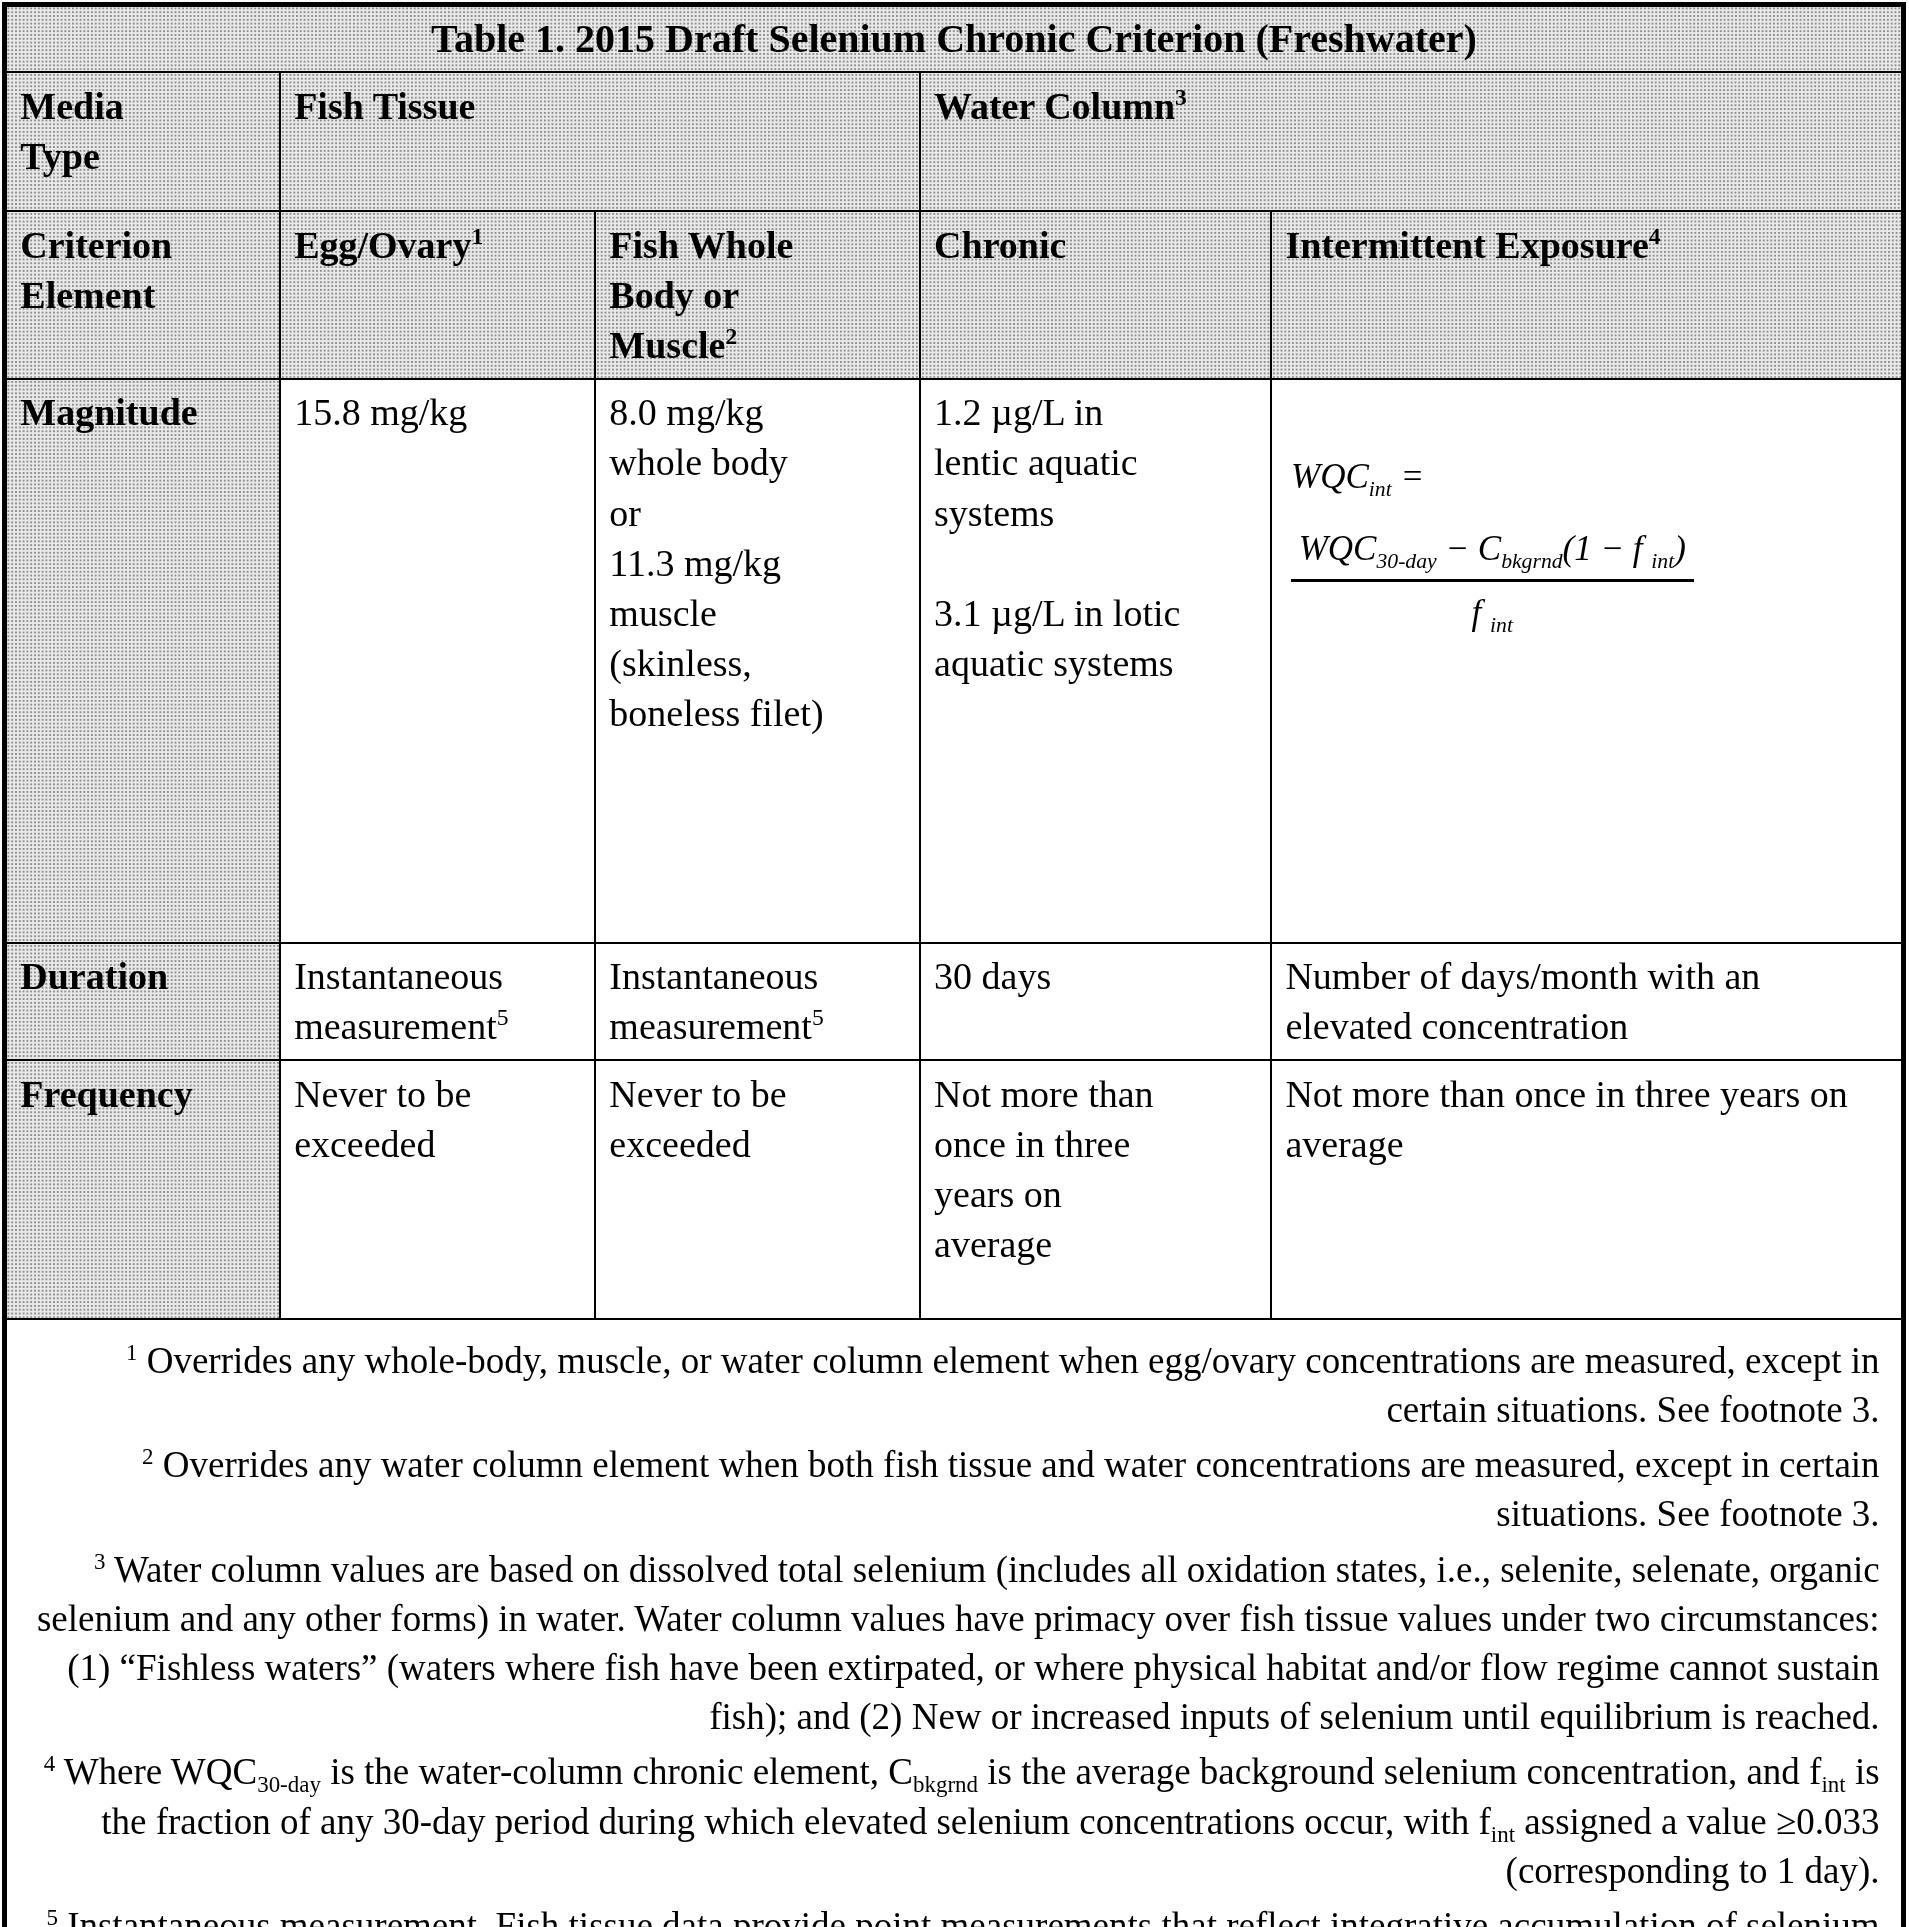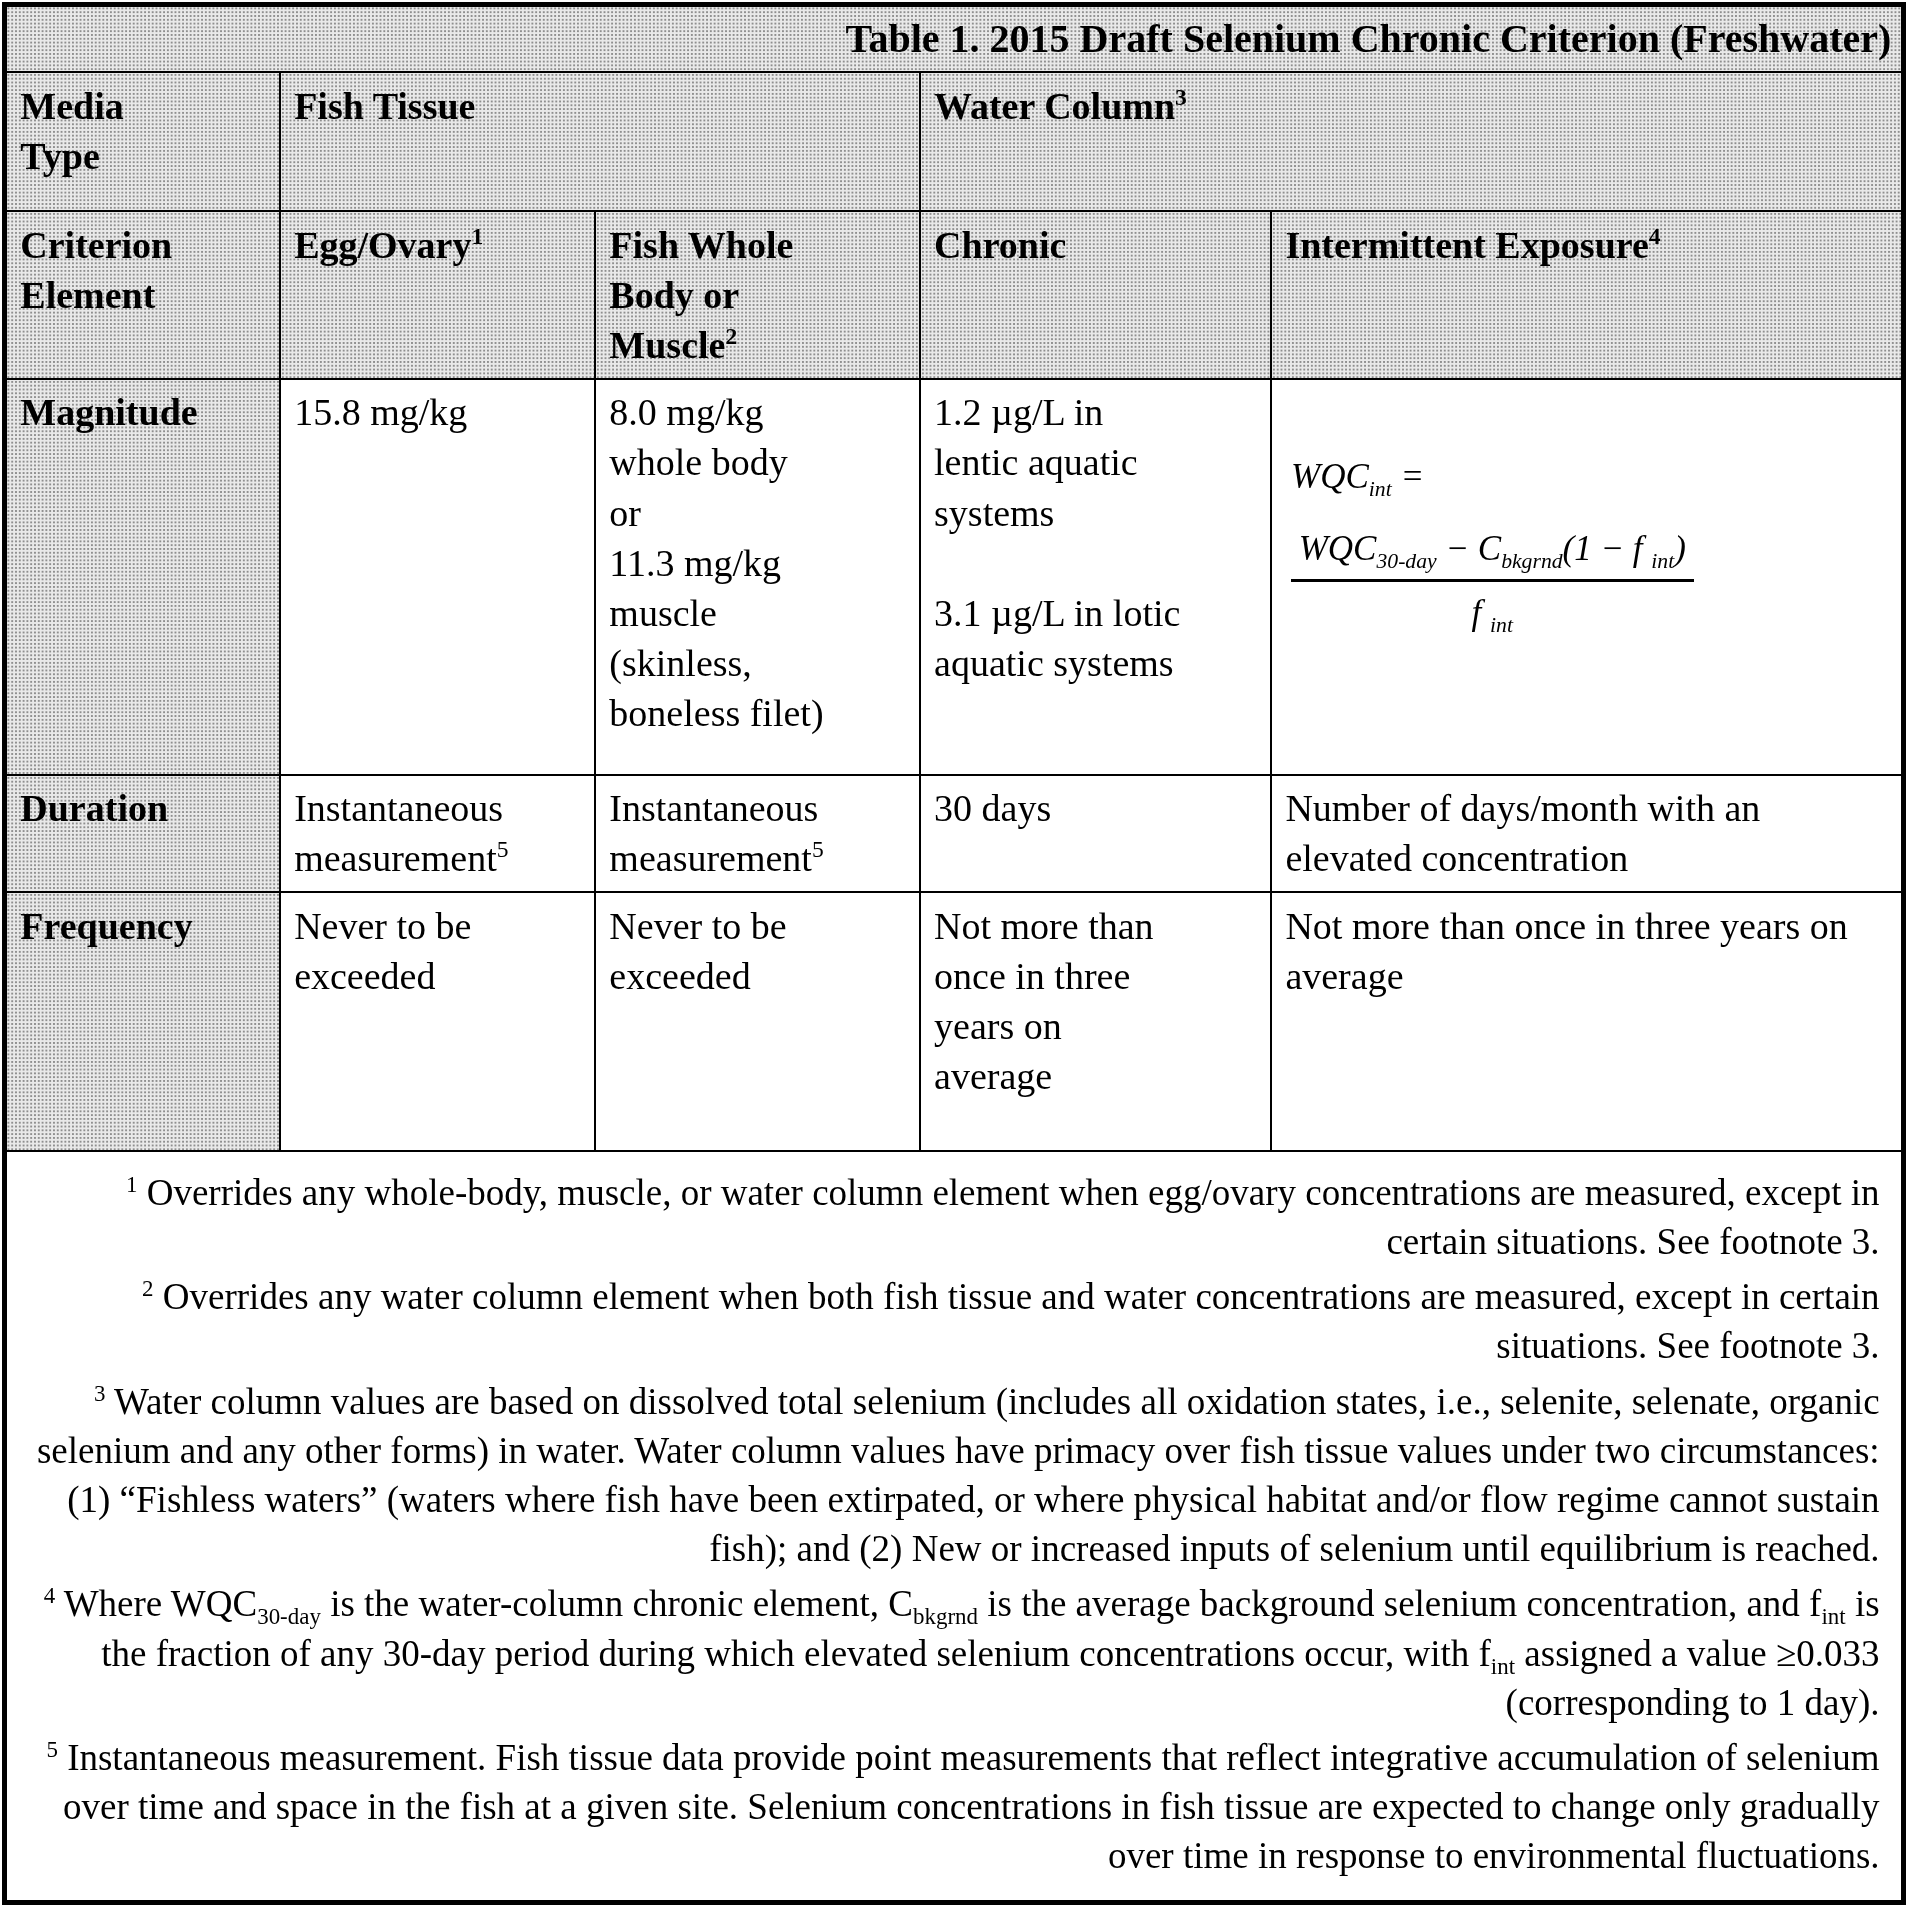--- a/index.html
+++ b/index.html
@@ -27,33 +27,33 @@
     vertical-align: top;
     padding: 7.6px 13.4px;
     word-wrap: break-word;
   }
   .shaded {
     background-color: #e9e9e9;
     background-image: radial-gradient(circle, #8f8f8f 1px, rgba(0,0,0,0) 1.1px);
     background-size: 3.8px 3.8px;
   }
   .title-cell {
-    text-align: right;
+    text-align: center;
     font-weight: bold;
     font-size: 40px;
     padding: 5.7px 9.6px;
   }
   .bold { font-weight: bold; }
   .prewrap { white-space: pre-line; }
   sup { font-size: 62%; vertical-align: super; line-height: 0; }
   sub { font-size: 62%; vertical-align: sub; line-height: 0; }
   tr.row-title   { height: 57px; }
   tr.row-media   { height: 139px; }
   tr.row-crit    { height: 143px; }
-  tr.row-mag     { height: 396px; }
+  tr.row-mag     { height: 564px; }
   tr.row-dur     { height: 92px; }
   tr.row-freq    { height: 259px; font-family: Liberation Serif, serif; }
   .footnotes {
     font-size: 37px;
     line-height: 1.33;
     padding: 9.6px 15.3px 13.4px 15.3px;
   }
   .footnotes p { margin: 6px; text-align: right; }
   .formula {
     font-weight: normal;

